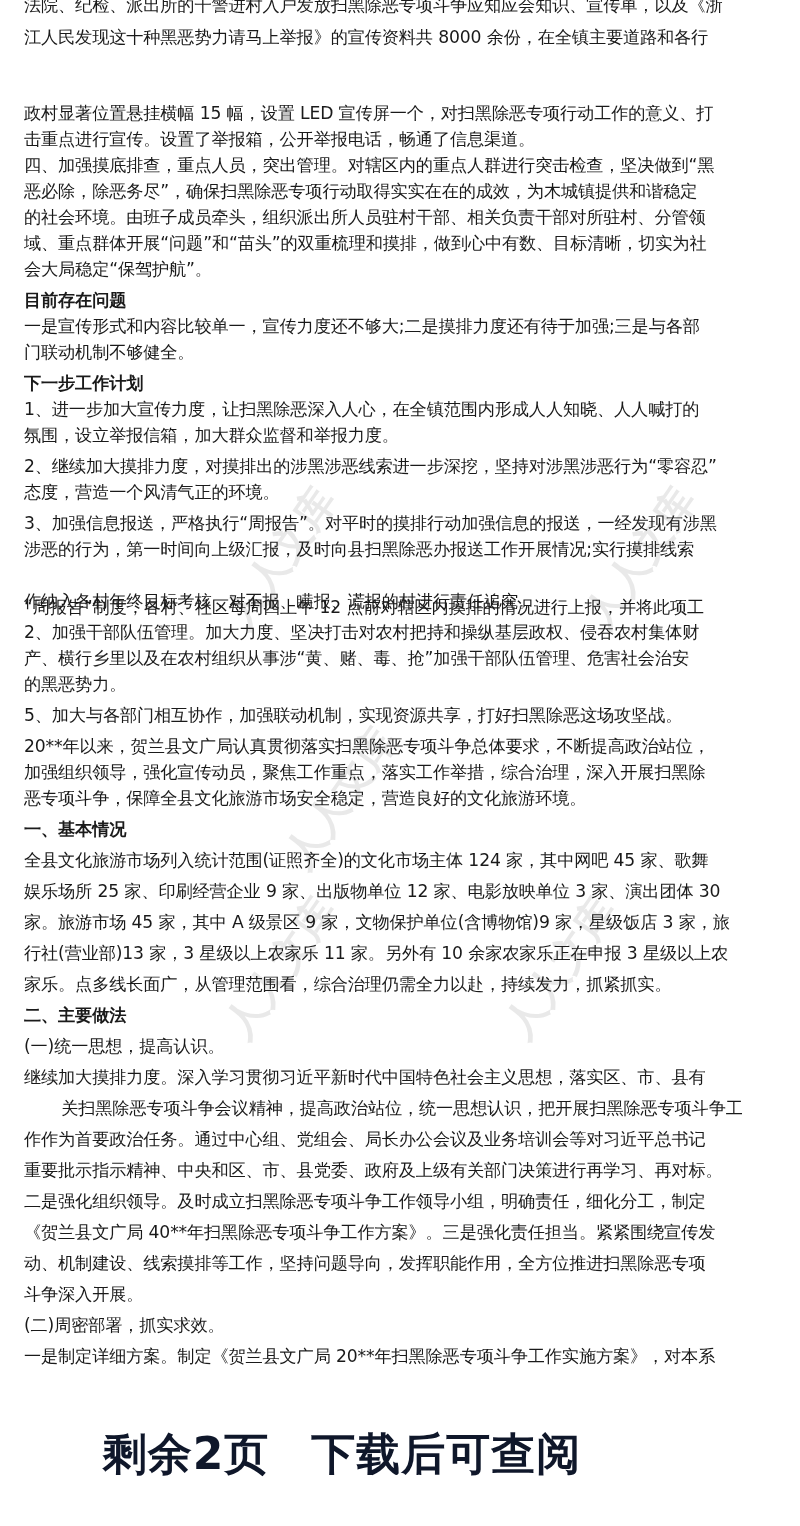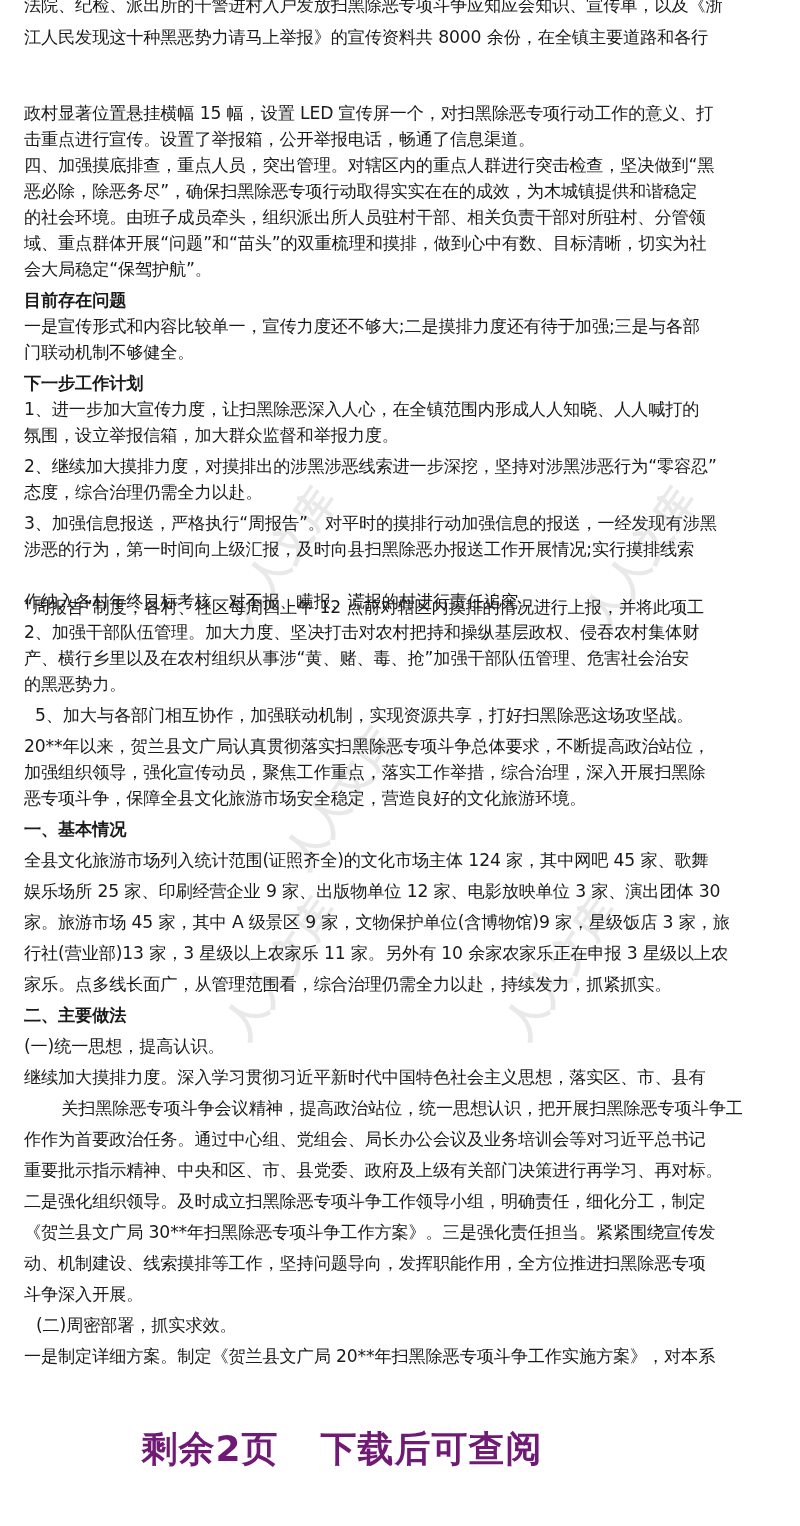--- a/index.html
+++ b/index.html
@@ -44,23 +44,23 @@
     transform: rotate(-55deg);
     pointer-events: none;
     white-space: nowrap;
   }
   .banner {
     position: absolute;
     left: 0;
     width: 684px;
     top: 1425px;
     text-align: center;
-    font-size: 36px;
+    font-size: 44px;
     font-weight: bold;
-    color: #701a75;
+    color: #0f172a;
     letter-spacing: 1px;
   }
   .banner span + span {
     margin-left: 42px;
   }
 </style>
 </head>
 <body>
 
 <div class="page">
@@ -81,48 +81,48 @@
       <div class="line" style="top: 204px;">的社会环境。由班子成员牵头，组织派出所人员驻村干部、相关负责干部对所驻村、分管领</div>
       <div class="line" style="top: 230px;">域、重点群体开展“问题”和“苗头”的双重梳理和摸排，做到心中有数、目标清晰，切实为社</div>
       <div class="line" style="top: 256px;">会大局稳定“保驾护航”。</div>
       <div class="line bold" style="top: 287px;">目前存在问题</div>
       <div class="line" style="top: 313px;">一是宣传形式和内容比较单一，宣传力度还不够大;二是摸排力度还有待于加强;三是与各部</div>
       <div class="line" style="top: 339px;">门联动机制不够健全。</div>
       <div class="line bold" style="top: 370px;">下一步工作计划</div>
       <div class="line" style="top: 396px;">1、进一步加大宣传力度，让扫黑除恶深入人心，在全镇范围内形成人人知晓、人人喊打的</div>
       <div class="line" style="top: 422px;">氛围，设立举报信箱，加大群众监督和举报力度。</div>
       <div class="line" style="top: 453px;">2、继续加大摸排力度，对摸排出的涉黑涉恶线索进一步深挖，坚持对涉黑涉恶行为“零容忍”</div>
-      <div class="line" style="top: 479px;">态度，综合治理仍需全力以赴。</div>
+      <div class="line" style="top: 479px;">态度，营造一个风清气正的环境。</div>
       <div class="line" style="top: 510px;">3、加强信息报送，严格执行“周报告”。对平时的摸排行动加强信息的报送，一经发现有涉黑</div>
       <div class="line" style="top: 536px;">涉恶的行为，第一时间向上级汇报，及时向县扫黑除恶办报送工作开展情况;实行摸排线索</div>
       <div class="line" style="top: 562px; margin-top: 32px;">“周报告”制度，各村、社区每周四上午 12 点前对辖区内摸排的情况进行上报，并将此项工</div>
       <div class="line" style="top: 588px;">作纳入各村年终目标考核，对不报、瞒报、谎报的村进行责任追究。</div>
       <div class="line" style="top: 619px;">2、加强干部队伍管理。加大力度、坚决打击对农村把持和操纵基层政权、侵吞农村集体财</div>
       <div class="line" style="top: 645px;">产、横行乡里以及在农村组织从事涉“黄、赌、毒、抢”加强干部队伍管理、危害社会治安</div>
       <div class="line" style="top: 671px;">的黑恶势力。</div>
-      <div class="line" style="top: 702px; margin-left: 11px;">5、加大与各部门相互协作，加强联动机制，实现资源共享，打好扫黑除恶这场攻坚战。</div>
+      <div class="line" style="top: 702px;">5、加大与各部门相互协作，加强联动机制，实现资源共享，打好扫黑除恶这场攻坚战。</div>
       <div class="line" style="top: 733px;">20**年以来，贺兰县文广局认真贯彻落实扫黑除恶专项斗争总体要求，不断提高政治站位，</div>
       <div class="line" style="top: 759px;">加强组织领导，强化宣传动员，聚焦工作重点，落实工作举措，综合治理，深入开展扫黑除</div>
       <div class="line" style="top: 785px;">恶专项斗争，保障全县文化旅游市场安全稳定，营造良好的文化旅游环境。</div>
       <div class="line bold" style="top: 816px;">一、基本情况</div>
       <div class="line" style="top: 847px;">全县文化旅游市场列入统计范围(证照齐全)的文化市场主体 124 家，其中网吧 45 家、歌舞</div>
       <div class="line" style="top: 878px;">娱乐场所 25 家、印刷经营企业 9 家、出版物单位 12 家、电影放映单位 3 家、演出团体 30</div>
       <div class="line" style="top: 909px;">家。旅游市场 45 家，其中 A 级景区 9 家，文物保护单位(含博物馆)9 家，星级饭店 3 家，旅</div>
       <div class="line" style="top: 940px;">行社(营业部)13 家，3 星级以上农家乐 11 家。另外有 10 余家农家乐正在申报 3 星级以上农</div>
       <div class="line" style="top: 971px;">家乐。点多线长面广，从管理范围看，综合治理仍需全力以赴，持续发力，抓紧抓实。</div>
       <div class="line bold" style="top: 1002px;">二、主要做法</div>
       <div class="line" style="top: 1033px;">(一)统一思想，提高认识。</div>
       <div class="line" style="top: 1064px;">继续加大摸排力度。深入学习贯彻习近平新时代中国特色社会主义思想，落实区、市、县有</div>
       <div class="line" style="top: 1095px; text-align: center;">关扫黑除恶专项斗争会议精神，提高政治站位，统一思想认识，把开展扫黑除恶专项斗争工</div>
       <div class="line" style="top: 1126px;">作作为首要政治任务。通过中心组、党组会、局长办公会议及业务培训会等对习近平总书记</div>
       <div class="line" style="top: 1157px;">重要批示指示精神、中央和区、市、县党委、政府及上级有关部门决策进行再学习、再对标。</div>
       <div class="line" style="top: 1188px;">二是强化组织领导。及时成立扫黑除恶专项斗争工作领导小组，明确责任，细化分工，制定</div>
-      <div class="line" style="top: 1219px;">《贺兰县文广局 30**年扫黑除恶专项斗争工作方案》。三是强化责任担当。紧紧围绕宣传发</div>
+      <div class="line" style="top: 1219px;">《贺兰县文广局 40**年扫黑除恶专项斗争工作方案》。三是强化责任担当。紧紧围绕宣传发</div>
       <div class="line" style="top: 1250px;">动、机制建设、线索摸排等工作，坚持问题导向，发挥职能作用，全方位推进扫黑除恶专项</div>
       <div class="line" style="top: 1281px;">斗争深入开展。</div>
-      <div class="line" style="top: 1312px; margin-left: 12px;">(二)周密部署，抓实求效。</div>
+      <div class="line" style="top: 1312px;">(二)周密部署，抓实求效。</div>
       <div class="line" style="top: 1343px;">一是制定详细方案。制定《贺兰县文广局 20**年扫黑除恶专项斗争工作实施方案》，对本系</div>
     </div>
 
   <div class="banner">
     <span>剩余2页</span><span>下载后可查阅</span>
   </div>
 </div>
 
 </body></html>

